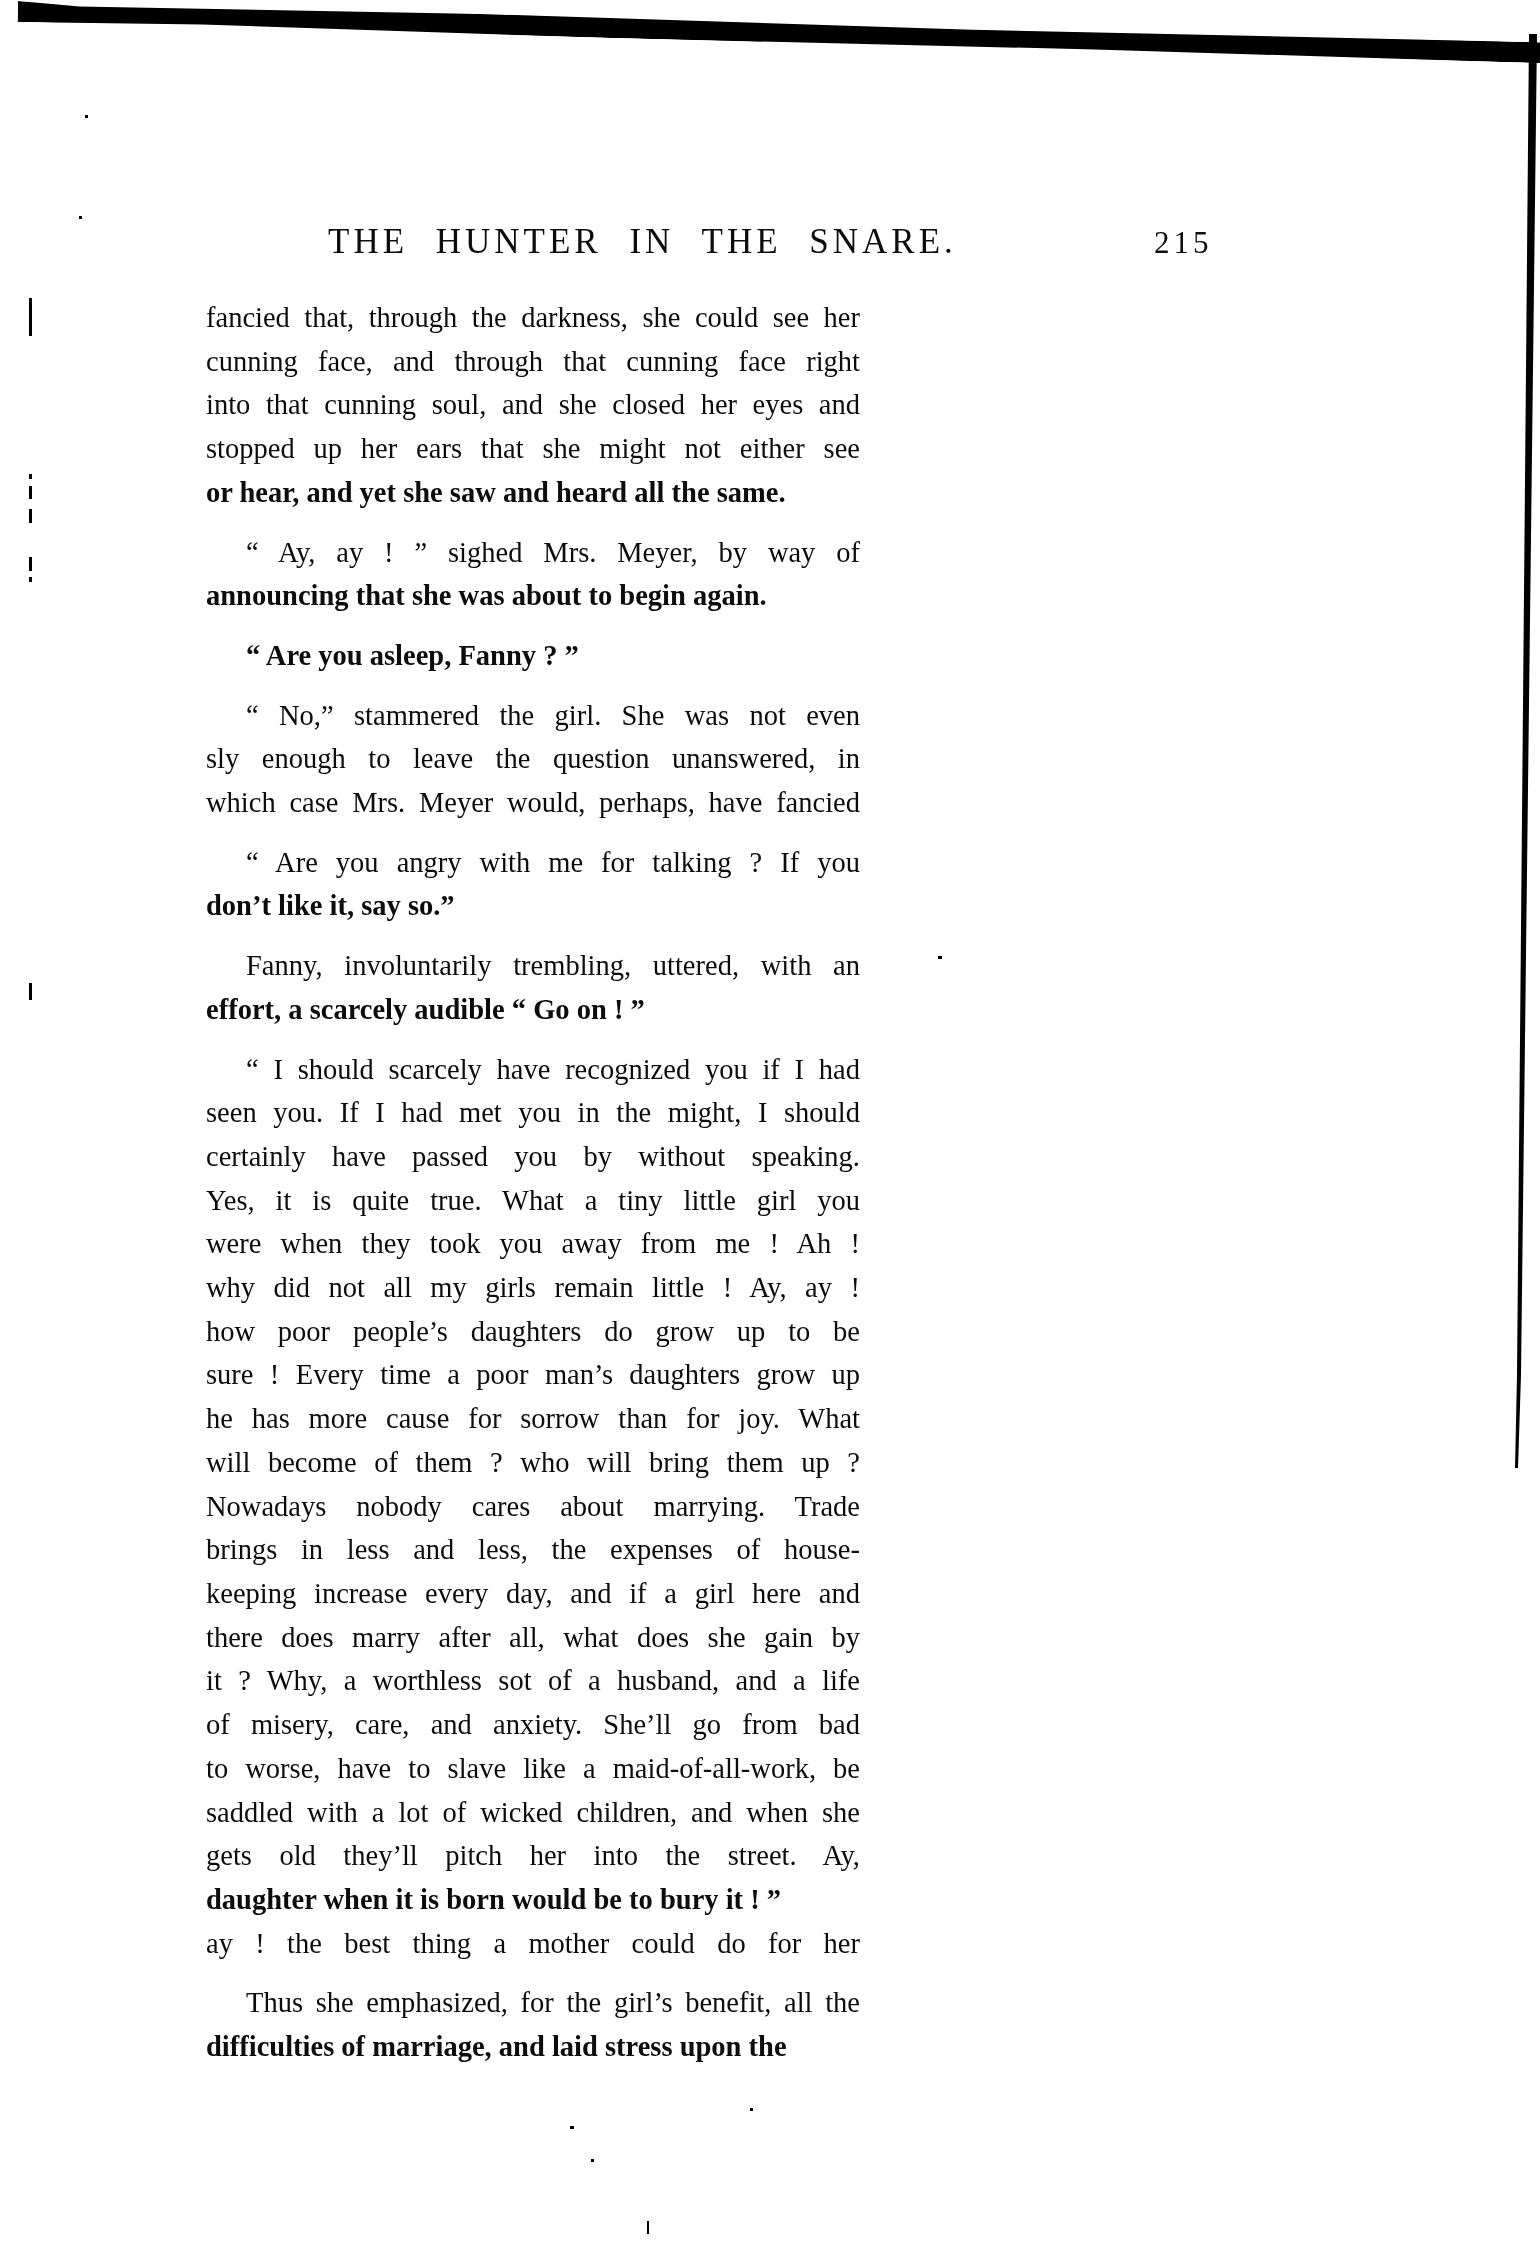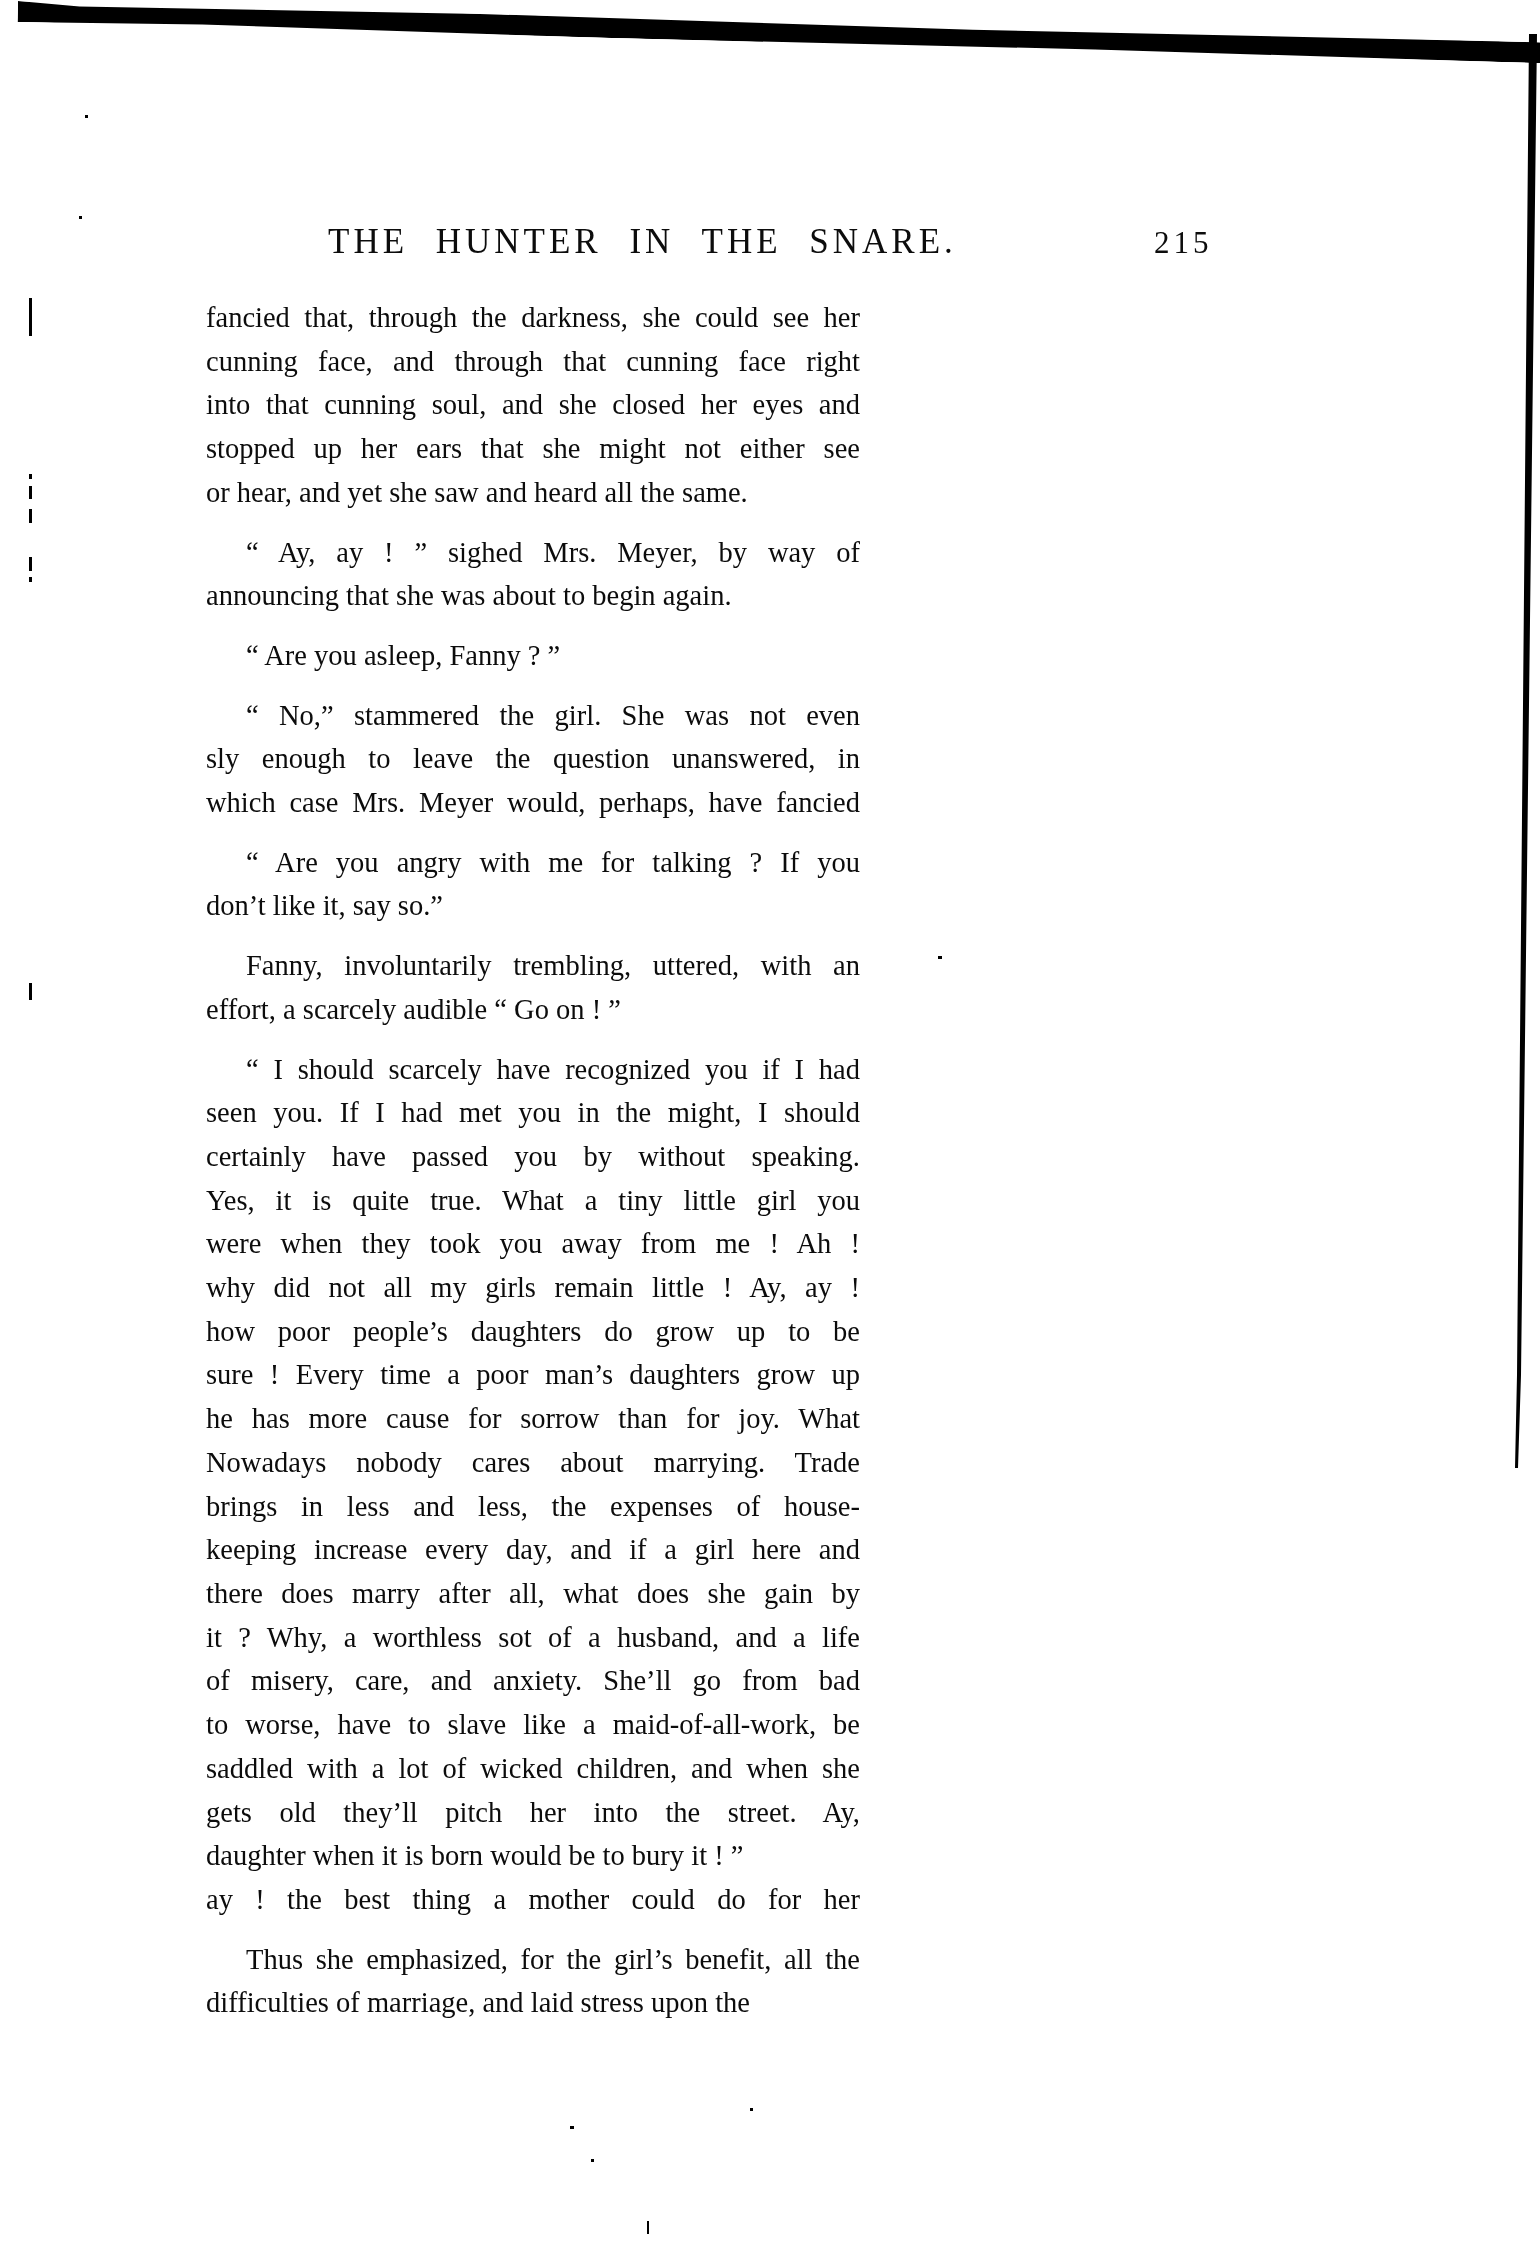--- a/index.html
+++ b/index.html
@@ -61,21 +61,21 @@
     width: 686px;
     font-size: 28.5px;
     line-height: 43.7px;
   }
   .paragraph { margin: 16px; }
   .line {
     text-align: justify;
     text-align-last: justify;
     white-space: normal;
   }
-  .line.last { text-align-last: left; }
+  .line.last { text-align-last: left; font-weight: bold; }
   .line.indent { text-indent: 40px; }
 </style>
 </head>
 <body>
 
 <div class="page">
 
   <div class="scan-bar"></div>
   <svg class="scan-edge-svg" viewBox="0 0 1540 2243" xmlns="http://www.w3.org/2000/svg">
     <polygon points="1529,34 1537,34 1521,1375 1518,1468 1515,1468 1517,1375" fill="#000"></polygon>
@@ -133,20 +133,21 @@
       <div class="paragraph">
         <div class="line indent">“ I should scarcely have recognized you if I had</div>
         <div class="line">seen you. If I had met you in the might, I should</div>
         <div class="line">certainly have passed you by without speaking.</div>
         <div class="line">Yes, it is quite true. What a tiny little girl you</div>
         <div class="line">were when they took you away from me ! Ah !</div>
         <div class="line">why did not all my girls remain little ! Ay, ay !</div>
         <div class="line">how poor people’s daughters do grow up to be</div>
         <div class="line">sure ! Every time a poor man’s daughters grow up</div>
         <div class="line">he has more cause for sorrow than for joy. What</div>
+        <div class="line">will become of them ? who will bring them up ?</div>
         <div class="line">Nowadays nobody cares about marrying. Trade</div>
         <div class="line">brings in less and less, the expenses of house-</div>
         <div class="line">keeping increase every day, and if a girl here and</div>
         <div class="line">there does marry after all, what does she gain by</div>
         <div class="line">it ? Why, a worthless sot of a husband, and a life</div>
         <div class="line">of misery, care, and anxiety. She’ll go from bad</div>
         <div class="line">to worse, have to slave like a maid-of-all-work, be</div>
         <div class="line">saddled with a lot of wicked children, and when she</div>
         <div class="line">gets old they’ll pitch her into the street. Ay,</div>
         <div class="line last">daughter when it is born would be to bury it ! ”</div>

